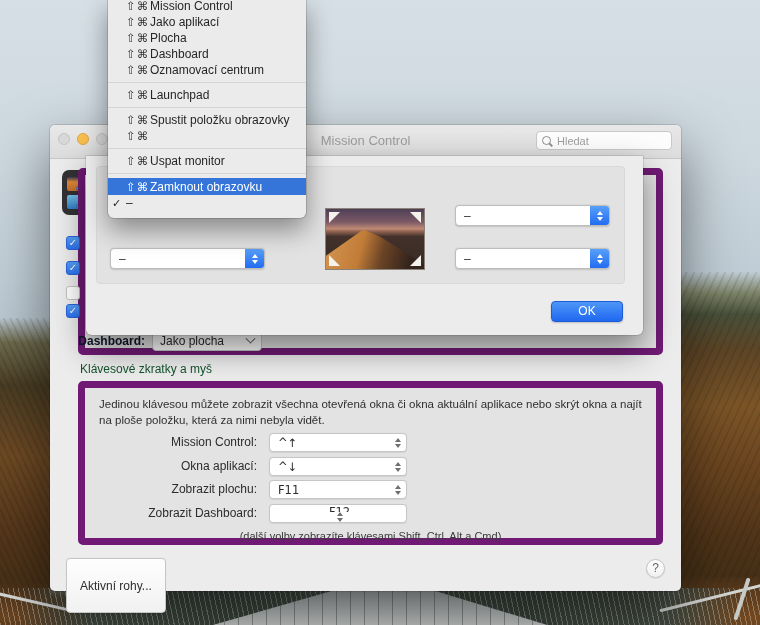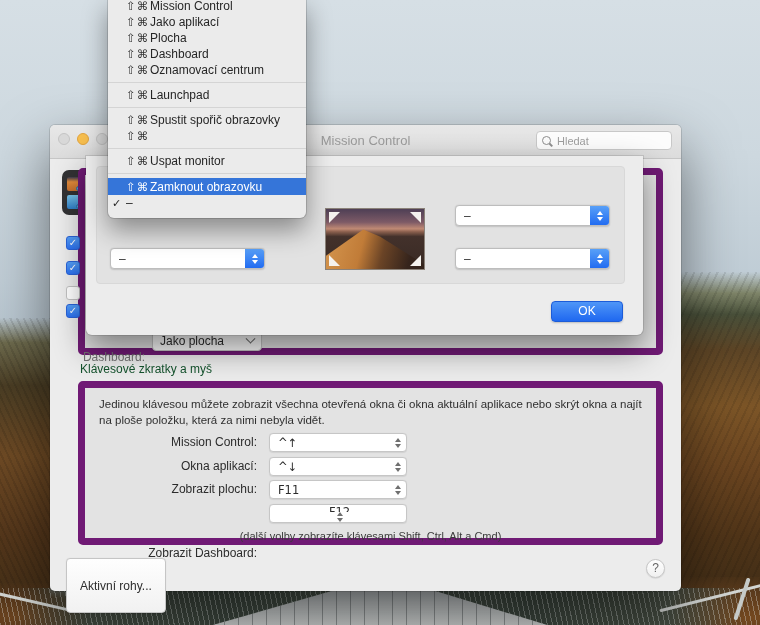--- a/index.html
+++ b/index.html
@@ -66,21 +66,21 @@
     background:linear-gradient(180deg,#3c3c50 0%,#e08a3a 35%,#c8702e 100%);}
   .mc-icon .w2{position:absolute;left:5px;top:25px;width:30px;height:14px;border-radius:2px;
     background:linear-gradient(180deg,#77c2e8 0%,#2f7fc9 100%);}
   .mc-icon .dot{position:absolute;left:14px;width:5px;height:5px;border-radius:50%;background:#49a0d8;border:1px solid #2a6ea0;box-sizing:border-box;}
   .cb{position:absolute;left:16px;width:14px;height:14px;border-radius:3px;box-sizing:border-box;}
   .cb.on{background:linear-gradient(180deg,#55a0f8,#2d72f2);border:1px solid #2a63d8;color:#fff;
     font-size:10px;font-weight:bold;text-align:center;line-height:12px;font-family:"DejaVu Sans",sans-serif;}
   .cb.off{background:#ffffff;border:1px solid #c2c2c2;}
   .panel{background:#e3e3e3;border:7px solid #701a75;border-radius:5px;box-sizing:border-box;position:absolute;}
   .panel1{left:28px;top:43px;width:585px;height:187px;}
-  .dash-label{position:absolute;left:10px;top:225px;width:85px;text-align:right;font-size:12px;color:#737373;}
+  .dash-label{position:absolute;left:10px;top:209px;width:85px;text-align:right;font-size:12px;color:#0f172a;font-weight:bold;}
   .popup-plain{position:absolute;background:#fff;border:1px solid #c6c6c6;border-radius:4px;
     box-sizing:border-box;font-size:12px;color:#2c2c2c;display:flex;align-items:center;
     padding:0 7px;box-shadow:0 .5px 1px rgba(0,0,0,.08);}
   .popup-plain .val{flex:1;white-space:nowrap;overflow:hidden;}
   .chev-down{width:6px;height:6px;border-right:1.6px solid #666;border-bottom:1.6px solid #666;
     transform:rotate(45deg) translate(-2px,-2px);flex:0 0 auto;}
   .dash-popup{left:102px;top:206px;width:110px;height:20px;}
 
   .section-label{position:absolute;left:30px;top:237px;font-size:12px;color:#14532d;}
   .panel2{left:28px;top:256px;width:585px;height:164px;}
@@ -217,21 +217,21 @@
 
     <div class="sc-row-label" style="top:94px;">Zobrazit plochu:</div>
     <div class="popup-plain sc-popup" style="top:92px;">
       <span class="val glyph">F11</span>
       <span class="mini-stepper">
           <span class="tri up"></span>
           <span class="tri down"></span>
         </span>
     </div>
 
-    <div class="sc-row-label" style="top:118px;margin-top:40px;">Zobrazit Dashboard:</div>
+    <div class="sc-row-label" style="top:118px;">Zobrazit Dashboard:</div>
     <div class="popup-plain sc-popup" style="top:116px;flex-direction:column;">
       <span class="val glyph">F12</span>
       <span class="mini-stepper">
           <span class="tri up"></span>
           <span class="tri down"></span>
         </span>
     </div>
 
     <div class="note">(další volby zobrazíte klávesami Shift, Ctrl, Alt a Cmd)</div>
   </div>
@@ -307,21 +307,21 @@
   <div class="msep"></div>
   <div class="mi">
     <span class="chkcol"></span>
       <span class="sc">⇧⌘</span>
       <span class="lbl">Launchpad</span>
   </div>
   <div class="msep"></div>
   <div class="mi">
     <span class="chkcol"></span>
       <span class="sc">⇧⌘</span>
-      <span class="lbl">Spustit spořič obrazovky</span>
+      <span class="lbl">Spustit položku obrazovky</span>
   </div>
   <div class="mi">
     <span class="chkcol"></span>
       <span class="sc">⇧⌘</span>
   </div>
   <div class="msep"></div>
   <div class="mi">
     <span class="chkcol"></span>
       <span class="sc">⇧⌘</span>
       <span class="lbl">Uspat monitor</span>

